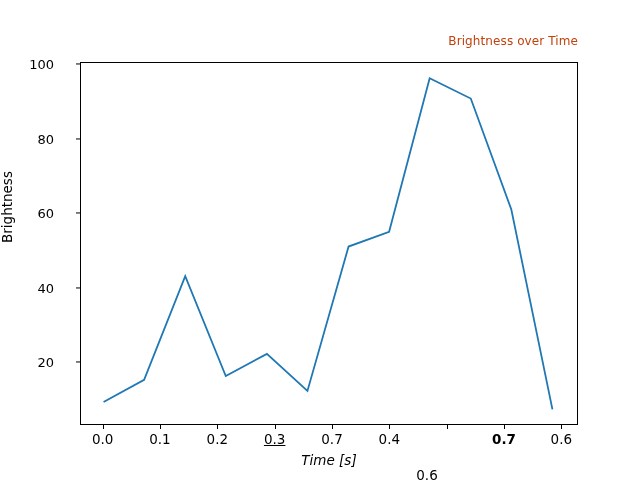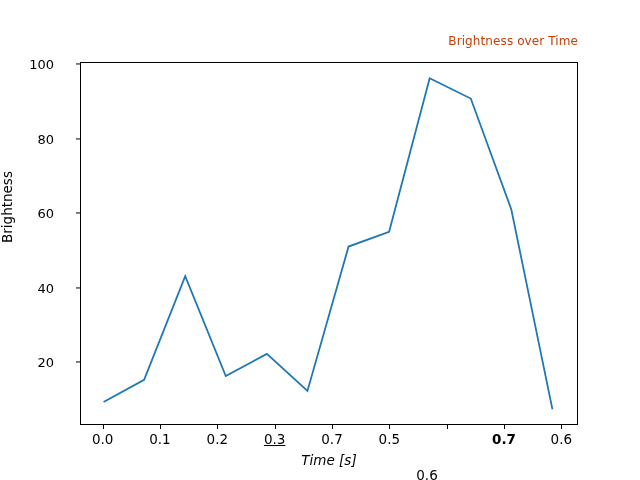--- a/index.html
+++ b/index.html
@@ -130,21 +130,21 @@
       <div class="xtick-label" style="left: 102.649px;">0.0</div>
       <div class="xtick-mark" style="left: 102.649px;"></div>
       <div class="xtick-label" style="left: 159.99px;">0.1</div>
       <div class="xtick-mark" style="left: 159.99px;"></div>
       <div class="xtick-label" style="left: 217.33px;">0.2</div>
       <div class="xtick-mark" style="left: 217.33px;"></div>
       <div class="xtick-label" style="left: 274.67px; text-decoration: underline;">0.3</div>
       <div class="xtick-mark" style="left: 274.67px;"></div>
       <div class="xtick-label" style="left: 332.01px;">0.7</div>
       <div class="xtick-mark" style="left: 332.01px;"></div>
-      <div class="xtick-label" style="left: 389.351px;">0.5</div>
+      <div class="xtick-label" style="left: 389.351px;">0.4</div>
       <div class="xtick-mark" style="left: 389.351px;"></div>
       <div class="xtick-label" style="left: 427px; margin-top: 36px;">0.6</div>
       <div class="xtick-mark" style="left: 446.691px;"></div>
       <div class="xtick-label" style="left: 504.031px; font-weight: bold;">0.7</div>
       <div class="xtick-mark" style="left: 504.031px;"></div>
       <div class="xtick-label" style="left: 561.371px;">0.6</div>
       <div class="xtick-mark" style="left: 561.371px;"></div>
     </div>
 
   <div id="plot-area">

